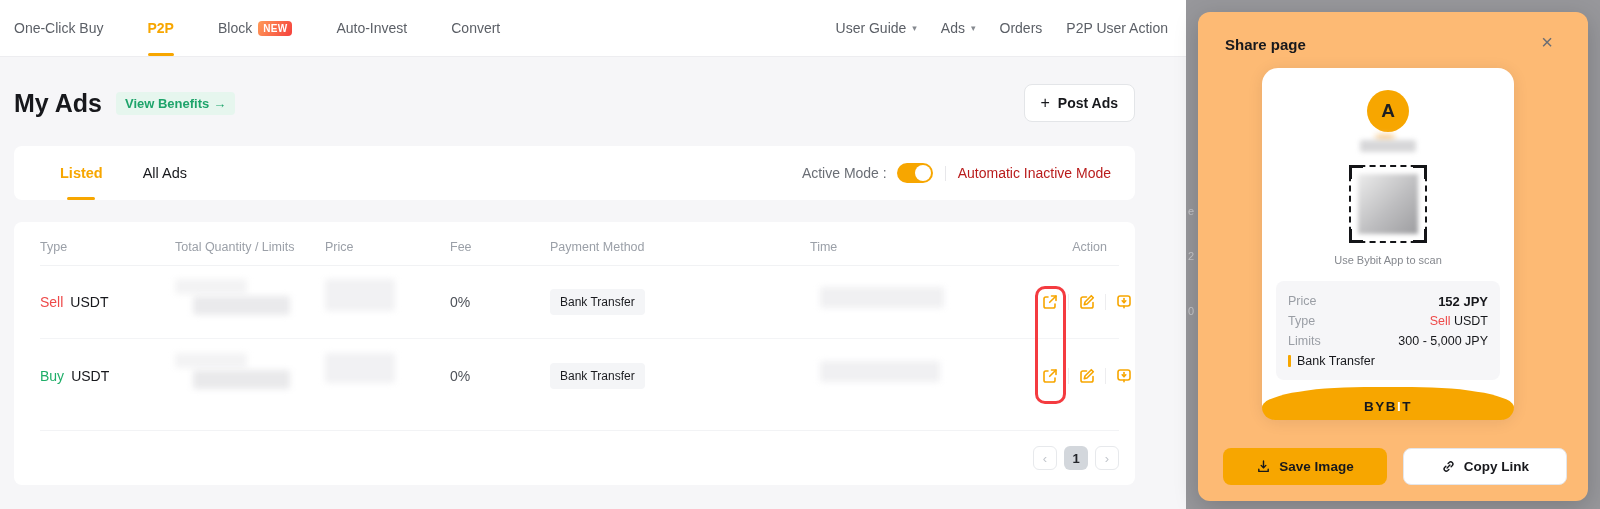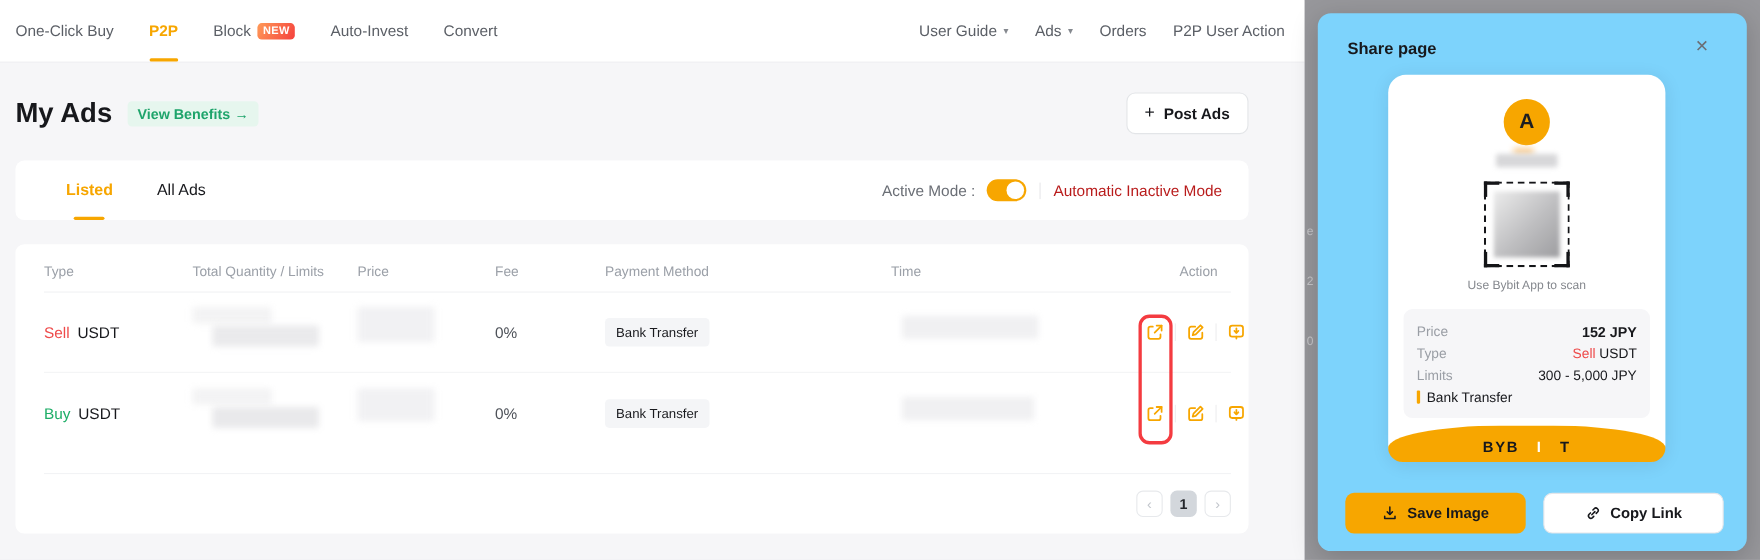--- a/index.html
+++ b/index.html
@@ -3,21 +3,21 @@
 <meta charset="utf-8">
 <style>
   * { box-sizing: border-box; margin: 0; padding: 0; }
   html,body { width:1600px; height:509px; }
   body { font-family:"Liberation Sans", sans-serif; background:#f6f6f8; position:relative; overflow:hidden; }
   .screen { position:absolute; inset:0; box-shadow: inset 0 0 0 1px #e2e2e5; }
 
   
   .main { position:absolute; left:0; top:0; width:1186px; height:509px; background:#f6f6f8; }
   .nav { height:57px; background:#fff; border-bottom:1px solid #ededf0; display:flex; align-items:center; padding:0 18px 0 14px; }
-  .nav-left { display:flex; gap:32px; align-items:flex-start; height:100%; }
+  .nav-left { display:flex; gap:44px; align-items:flex-start; height:100%; }
   .nav-item { display:flex; align-items:center; gap:6px; height:100%; position:relative; font-size:14px; color:#5b5f66; cursor:pointer; white-space:nowrap; }
   .nav-item.active { color:#f7a600; font-weight:700; }
   .nav-item.active::after { content:""; position:absolute; left:50%; transform:translateX(-50%); bottom:0; width:26px; height:3px; border-radius:2px; background:#f7a600; }
   .badge-new { background:linear-gradient(120deg,#ff9a58,#f5413d); color:#fff; font-size:10px; font-weight:700; padding:2px 5px; border-radius:4px; letter-spacing:.3px; }
   .nav-right { margin-left:auto; display:flex; gap:24px; align-items:center; }
   .caret { font-size:9px; color:#85898f; }
 
   .head-row { display:flex; align-items:center; width:1121px; margin:27px 0 0 14px; }
   .page-title { font-size:25px; font-weight:800; color:#17181c; }
   .benefits-pill { margin-left:14px; background:#e6f6ee; color:#1ea46b; font-size:13px; font-weight:600; padding:4px 9px; border-radius:4px; display:flex; gap:4px; align-items:center; cursor:pointer; }
@@ -54,21 +54,21 @@
   .icon-div { width:1px; height:16px; background:#ededef; }
   .red-box { position:absolute; left:1021px; top:64px; width:31px; height:118px; border:3px solid #f43b40; border-radius:10px; pointer-events:none; }
   .t-foot-sep { border-top:1px solid #f2f3f5; margin-top:18px; }
   .pagination { height:54px; display:flex; align-items:center; justify-content:flex-end; gap:7px; }
   .pg-btn { width:24px; height:24px; border:1px solid #e7e9ec; border-radius:6px; background:#fff; display:flex; align-items:center; justify-content:center; color:#c2c6cc; font-size:13px; cursor:pointer; }
   .pg-cur { width:24px; height:24px; border-radius:6px; background:#d3d7dc; display:flex; align-items:center; justify-content:center; color:#24262b; font-size:13px; font-weight:600; cursor:pointer; }
 
   
   .overlay { position:absolute; left:1186px; top:0; width:414px; height:509px; background:#97979b; }
   .fragment { position:absolute; left:2px; color:#c6c6c9; font-size:11px; }
-  .modal { position:absolute; left:1198px; top:12px; width:390px; height:489px; background:#7dd3fc; border-radius:12px; box-shadow:0 6px 24px rgba(0,0,0,.18); }
+  .modal { position:absolute; left:1198px; top:12px; width:390px; height:489px; background:#fdba74; border-radius:12px; box-shadow:0 6px 24px rgba(0,0,0,.18); }
   .modal-title { position:absolute; left:27px; top:24px; font-size:15px; font-weight:700; color:#17181c; }
   .modal-close { position:absolute; right:35px; top:20px; font-size:20px; color:#6b6e74; cursor:pointer; line-height:1; }
   .share-card { position:absolute; left:64px; top:56px; width:252px; height:352px; background:#fff; border-radius:16px; box-shadow:0 2px 16px rgba(23,24,28,.09); display:flex; flex-direction:column; align-items:center; }
   .avatar { margin-top:22px; width:42px; height:42px; border-radius:50%; background:#f7a600; display:flex; align-items:center; justify-content:center; font-size:19px; font-weight:800; color:#1d1e22; }
   .name-wrap { position:relative; margin-top:8px; }
   .name-blur { width:56px; height:12px; border-radius:2px; background:#d7d7d9; filter:blur(2.5px); }
   .name-tint { position:absolute; left:16px; top:-5px; width:18px; height:5px; background:#f7c27a; filter:blur(3px); }
   .qr { margin-top:13px; width:78px; height:78px; position:relative; border:2px dashed #141518; border-radius:2px; }
   .qc { position:absolute; width:14px; height:14px; border:3px solid #141518; }
   .qc.tl { left:-2px; top:-2px; border-right:none; border-bottom:none; }
@@ -80,21 +80,21 @@
   .details { margin-top:15px; width:224px; background:#f6f6f8; border-radius:8px; padding:10px 12px 9px; }
   .d-row { display:flex; justify-content:space-between; align-items:center; height:20px; font-size:12.5px; }
   .d-label { color:#9a9ea5; }
   .d-value { font-weight:700; color:#17181c; font-size:13px; }
   .d-value.med { font-weight:500; font-size:12.5px; }
   .type-side { color:#ee4a4a; font-weight:500; }
   .type-asset { color:#17181c; font-weight:500; }
   .d-pay { display:flex; align-items:center; gap:6px; height:20px; }
   .pay-bar { width:3px; height:12px; background:#f7a600; border-radius:1px; }
   .pay-text { font-size:12.5px; color:#17181c; font-weight:500; }
-  .brand-arc { position:absolute; left:0; right:0; bottom:0; height:33px; background:#f7a600; border-radius:50% 50% 16px 16px / 75% 75% 16px 16px; display:flex; align-items:center; justify-content:center; font-size:13.5px; font-weight:800; letter-spacing:1.5px; color:#17181c; padding-top:5px;gap:16px; }
+  .brand-arc { position:absolute; left:0; right:0; bottom:0; height:33px; background:#f7a600; border-radius:50% 50% 16px 16px / 75% 75% 16px 16px; display:flex; align-items:center; justify-content:center; font-size:13.5px; font-weight:800; letter-spacing:1.5px; color:#17181c; padding-top:5px; }
   .brand-mid { color:#fff; }
   .btn-save { position:absolute; left:25px; bottom:16px; width:164px; height:37px; background:#f7a600; border-radius:8px; display:flex; align-items:center; justify-content:center; gap:8px; font-size:13.5px; font-weight:700; color:#17181c; cursor:pointer; }
   .btn-copy { position:absolute; left:205px; bottom:16px; width:164px; height:37px; background:#fff; border:1px solid #e4e6ea; border-radius:8px; display:flex; align-items:center; justify-content:center; gap:8px; font-size:13.5px; font-weight:700; color:#17181c; cursor:pointer; }
   svg { display:block; }
 </style>
 </head>
 <body>
 
 <div class="screen">
 

